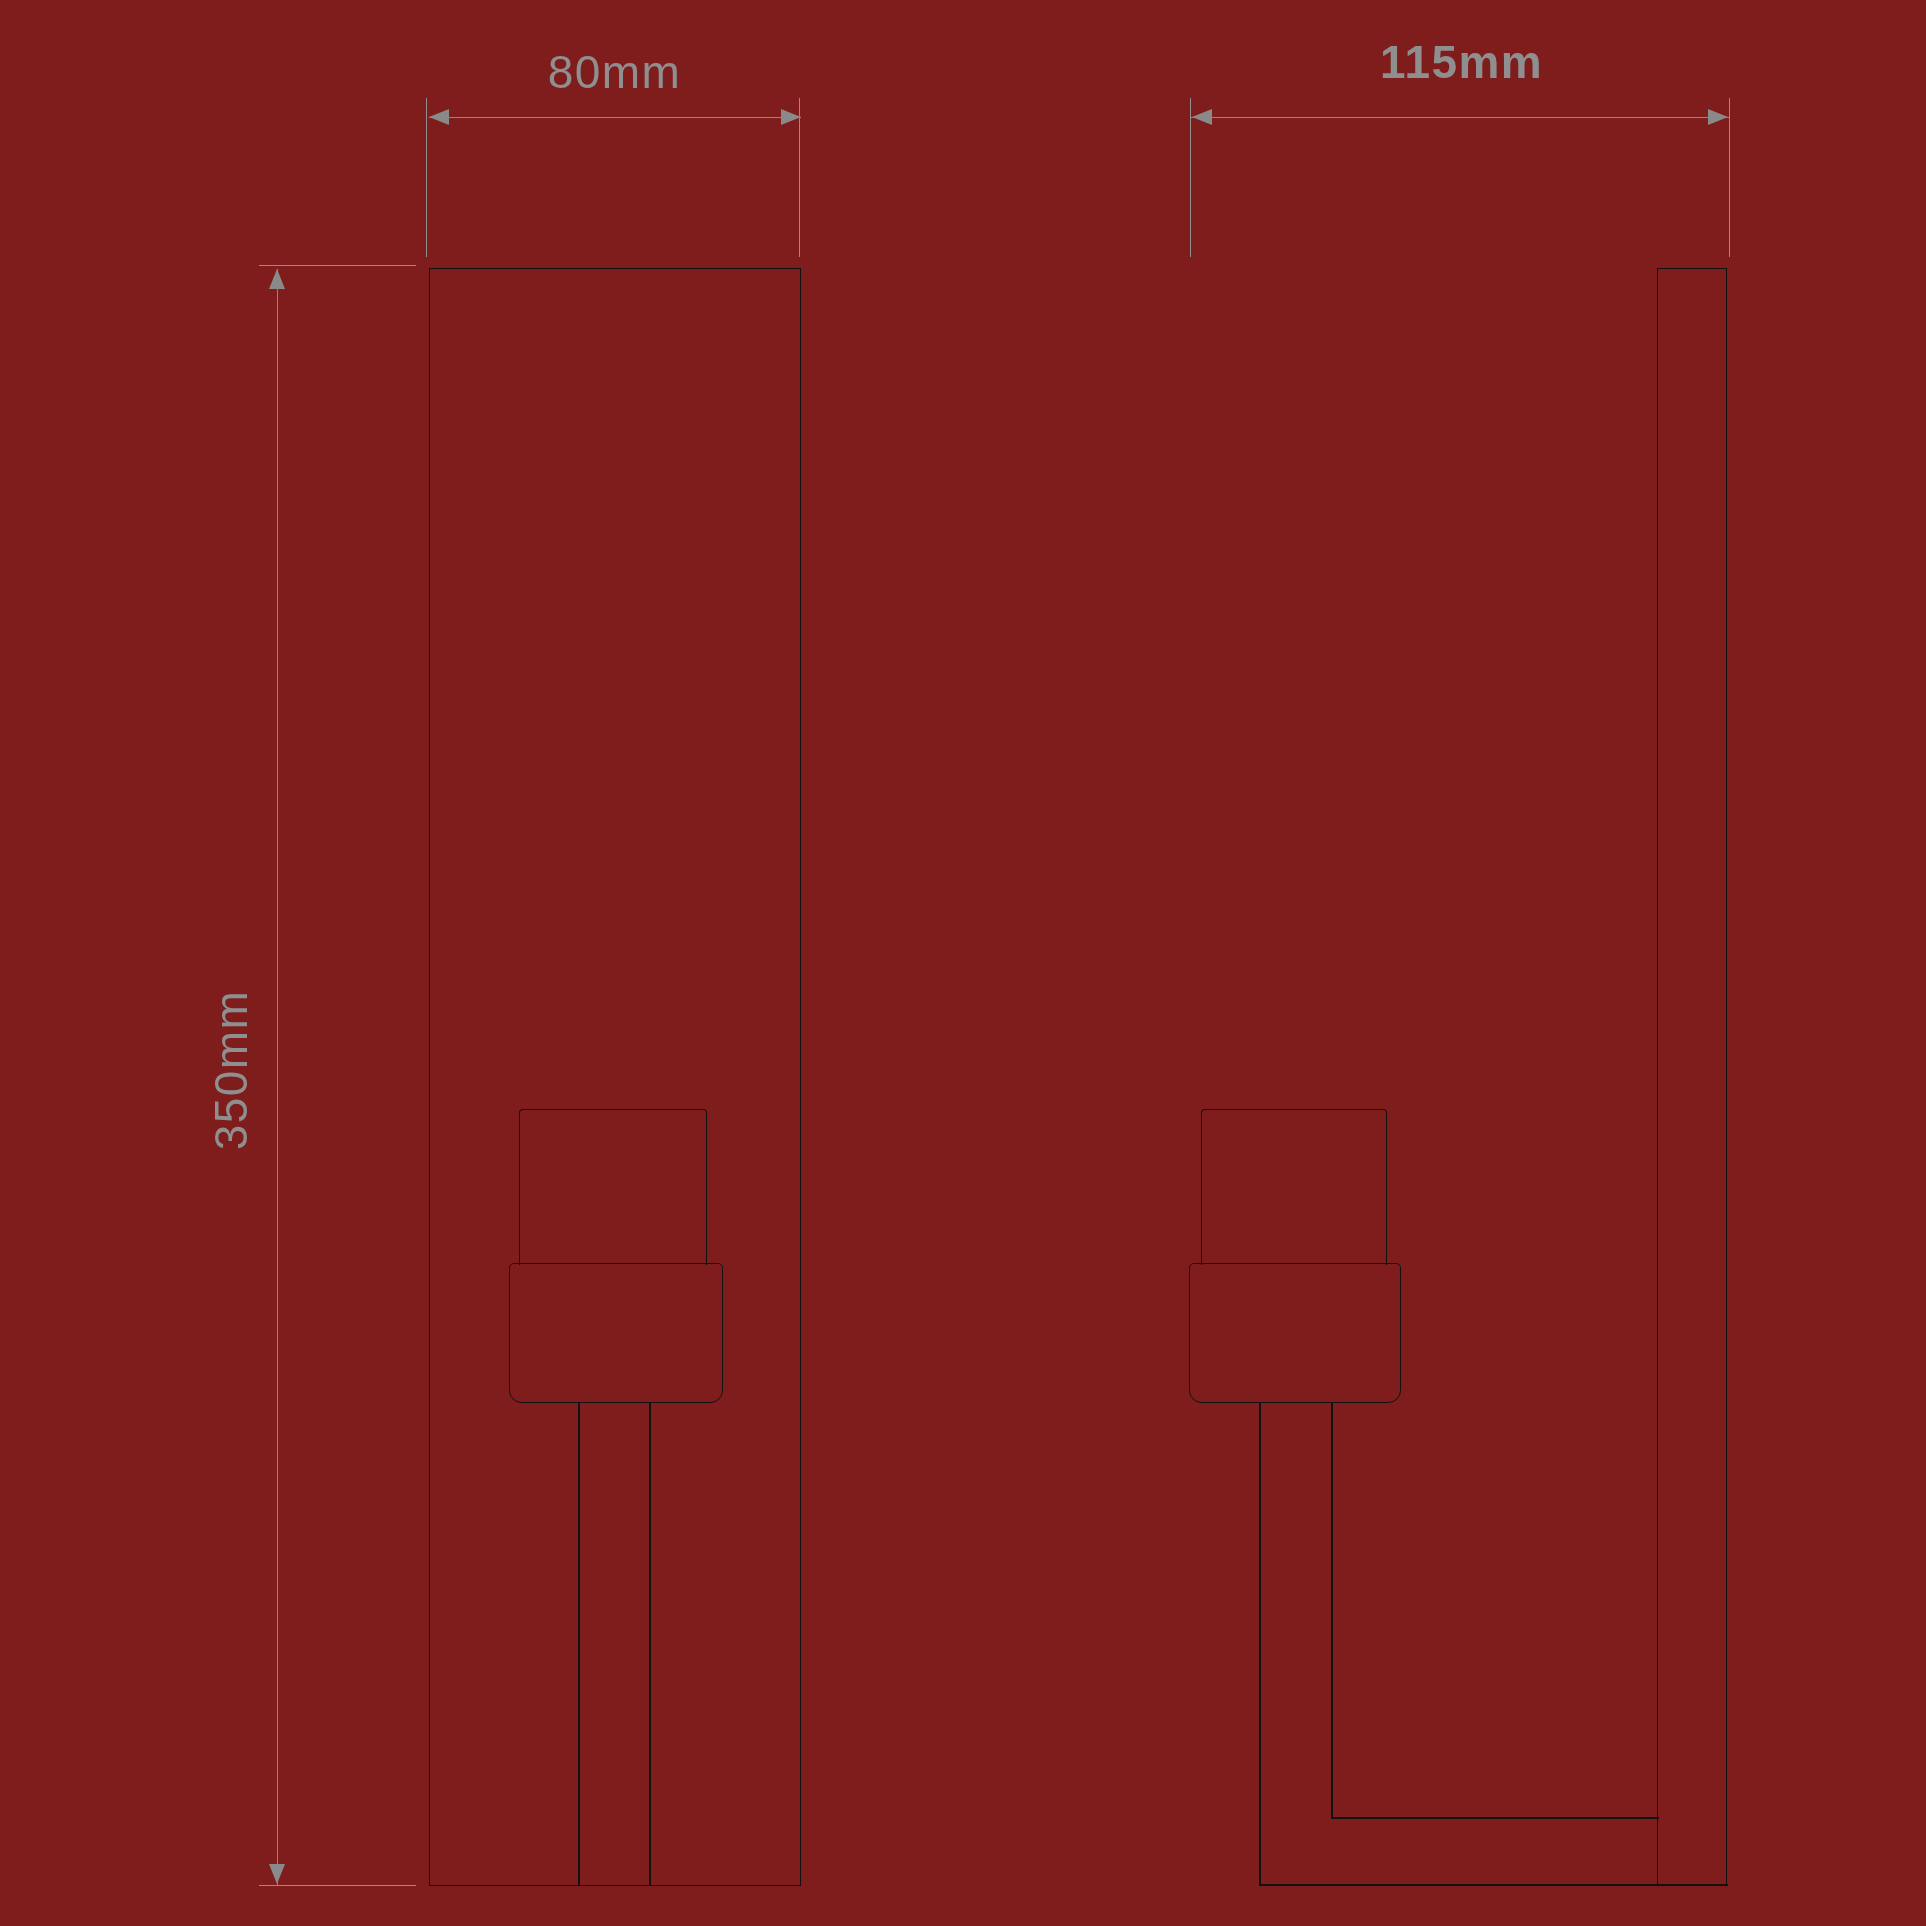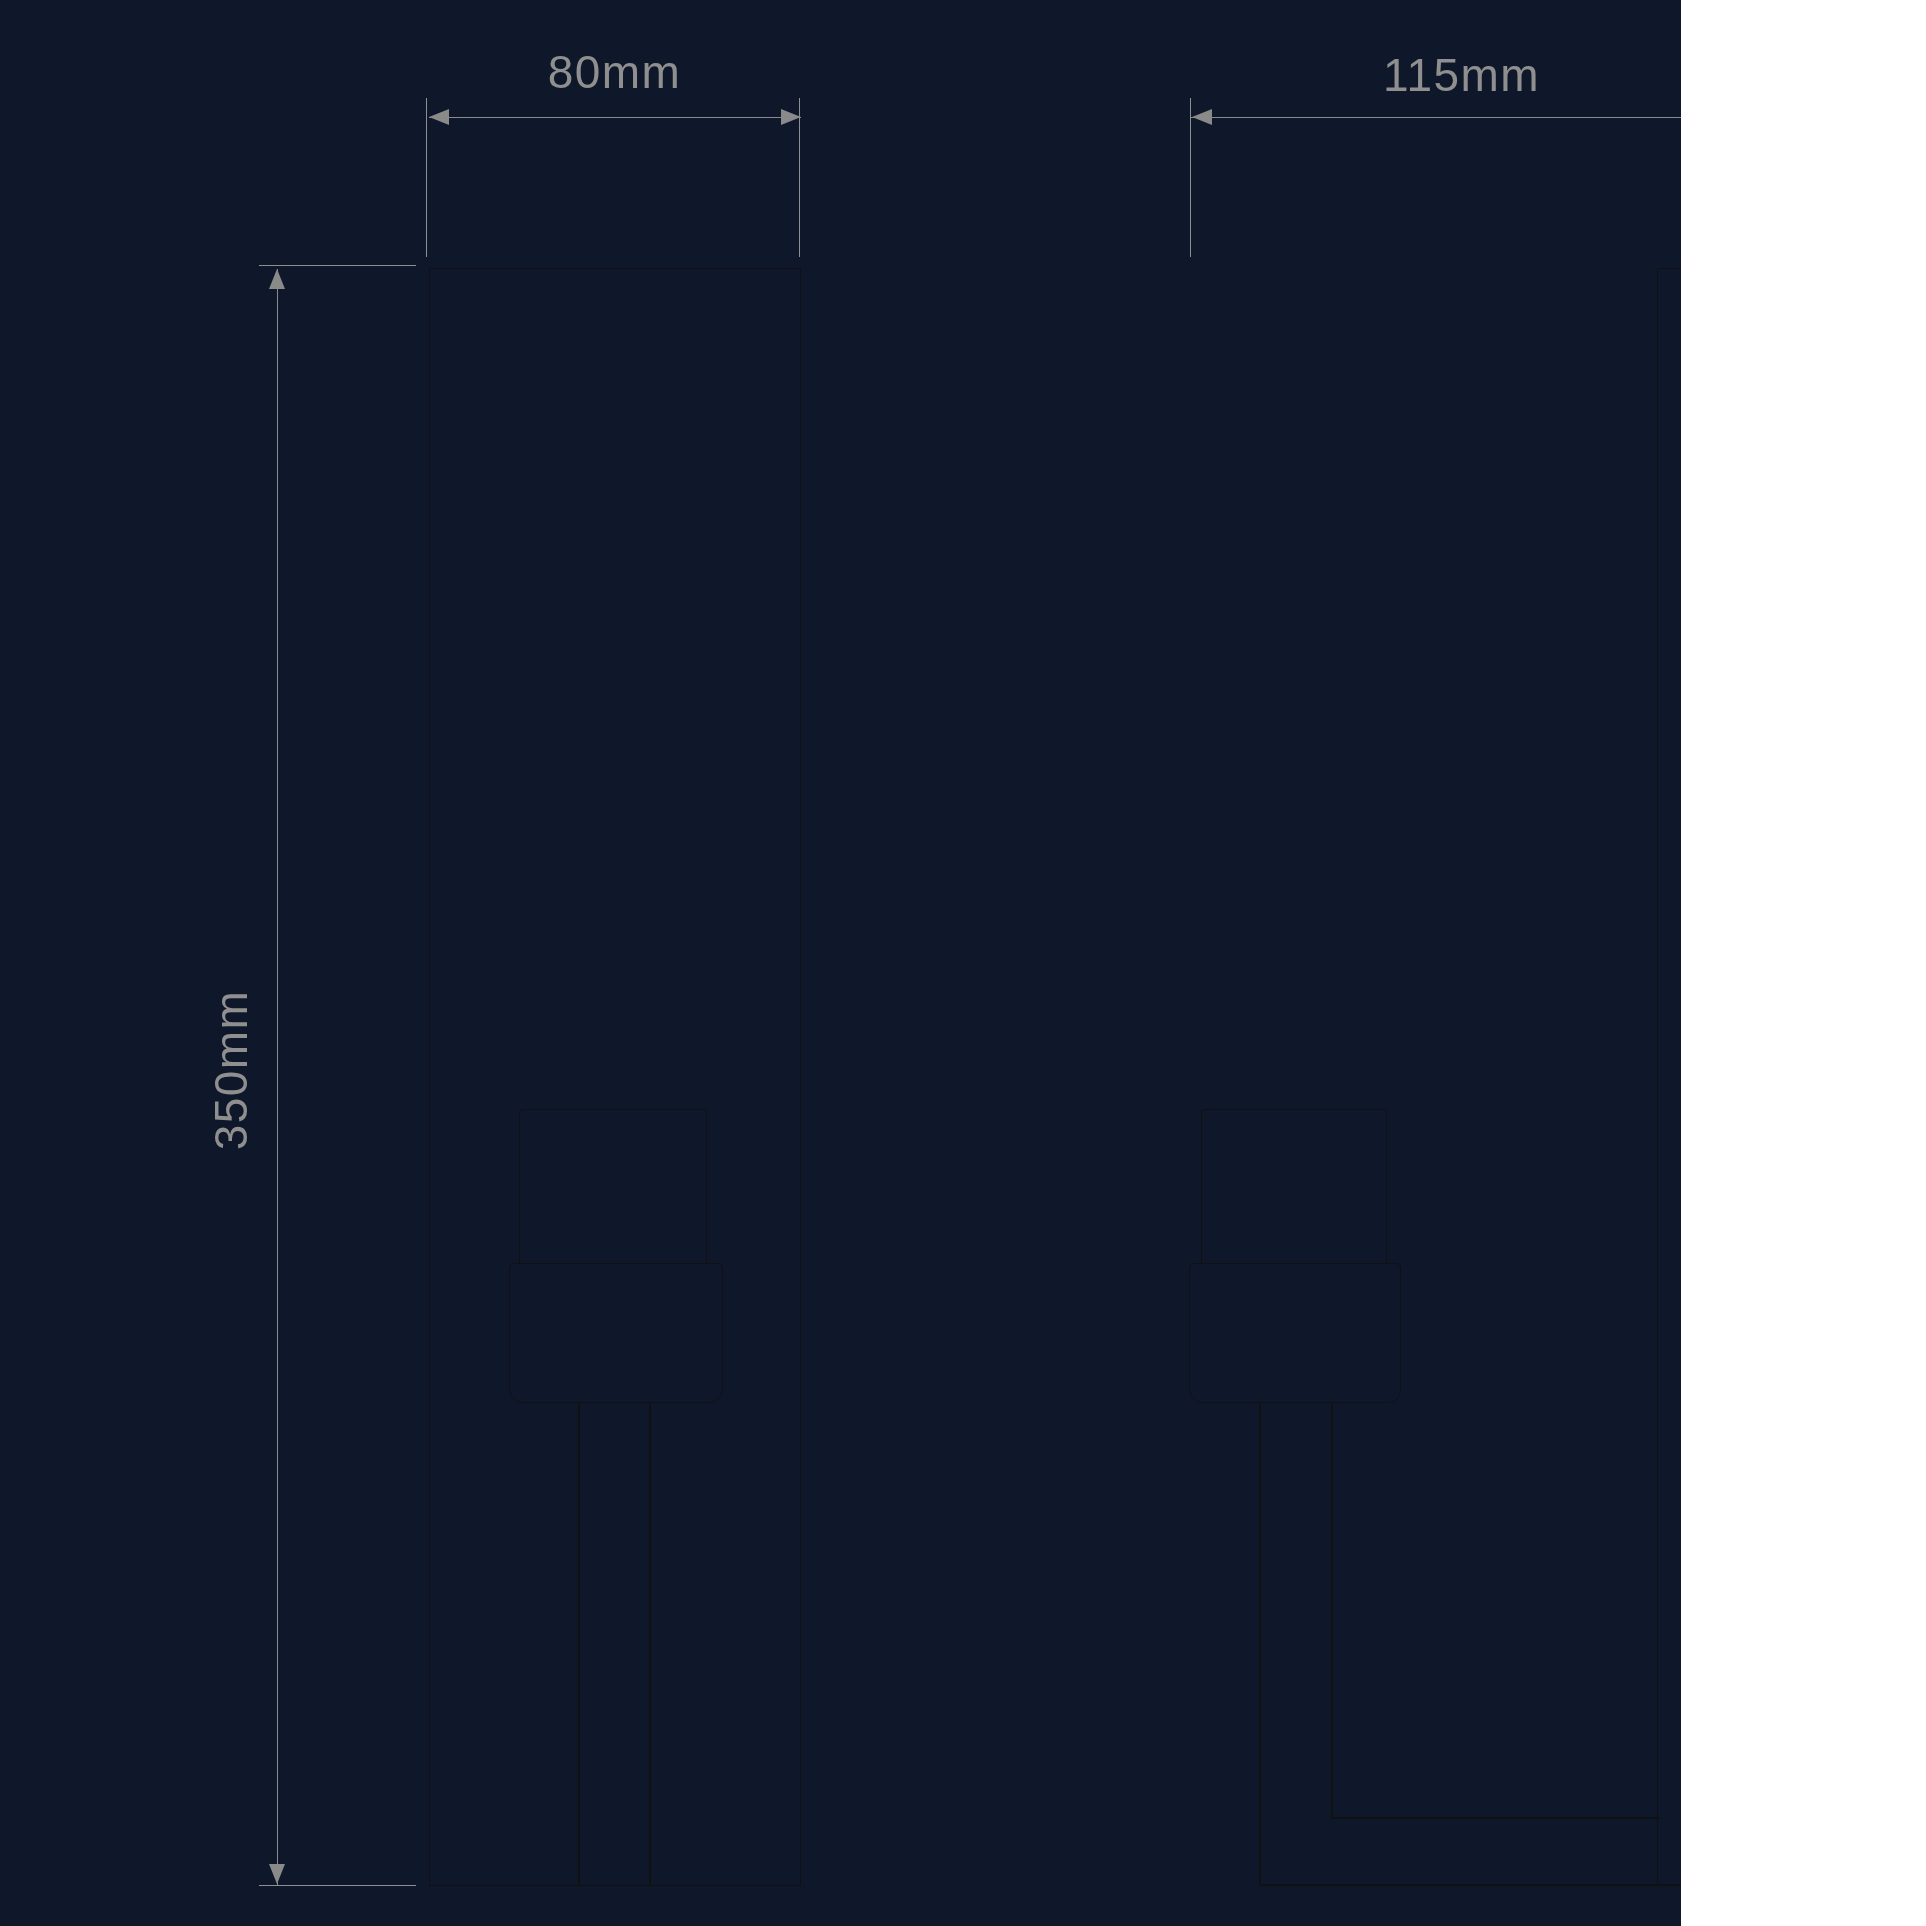--- a/index.html
+++ b/index.html
@@ -5,23 +5,23 @@
   html, body {
     margin: 0;
     padding: 0;
     width: 1926px;
     height: 1926px;
     background: #ffffff;
     font-family: "Liberation Sans", sans-serif;
   }
   #canvas {
     position: relative;
-    width: 1681px;
+    width: 1926px;
     height: 1926px;
-    background: #0f172a;
+    background: #7f1d1d;
     overflow: hidden;
   }
   .abs { position: absolute; box-sizing: border-box; }
 
   
   .outline      { border: 1.9px solid #111111; background: transparent; }
   .outline-open { border: 1.9px solid #111111; border-bottom: 0; background: transparent; }
   .blkline      { background: #111111; }
 
   
@@ -84,21 +84,21 @@
     <div class="abs arrow arrow-right" style="left:781px; top:109px;"></div>
     <div class="abs dim-label" style="left:494px; top:42px;">80mm</div>
   </div>
 
   <div>
     <div class="abs extline" style="left:1190px; top:98px; width:1.4px; height:159px;"></div>
     <div class="abs extline" style="left:1729px; top:98px; width:1.4px; height:159px;"></div>
     <div class="abs dimline" style="left:1191px; top:117px; width:538px; height:1.4px;"></div>
     <div class="abs arrow arrow-left" style="left:1192px; top:109px;"></div>
     <div class="abs arrow arrow-right" style="left:1708px; top:109px;"></div>
-    <div class="abs dim-label" style="left:1341px; top:45px;">115mm</div>
+    <div class="abs dim-label" style="left:1341px; top:32px;font-weight:bold;">115mm</div>
   </div>
 
   <div>
     <div class="abs extline" style="left:259px; top:265px; width:157px; height:1.4px;"></div>
     <div class="abs extline" style="left:259px; top:1885px; width:157px; height:1.4px;"></div>
     <div class="abs dimline" style="left:277px; top:269px; width:1.4px; height:1616px;"></div>
     <div class="abs arrow arrow-up" style="left:269px; top:269px;"></div>
     <div class="abs arrow arrow-down" style="left:269px; top:1864px;"></div>
     <div class="abs dim-label rot-ccw" style="left:110px; top:1040px;">350mm</div>
   </div>

